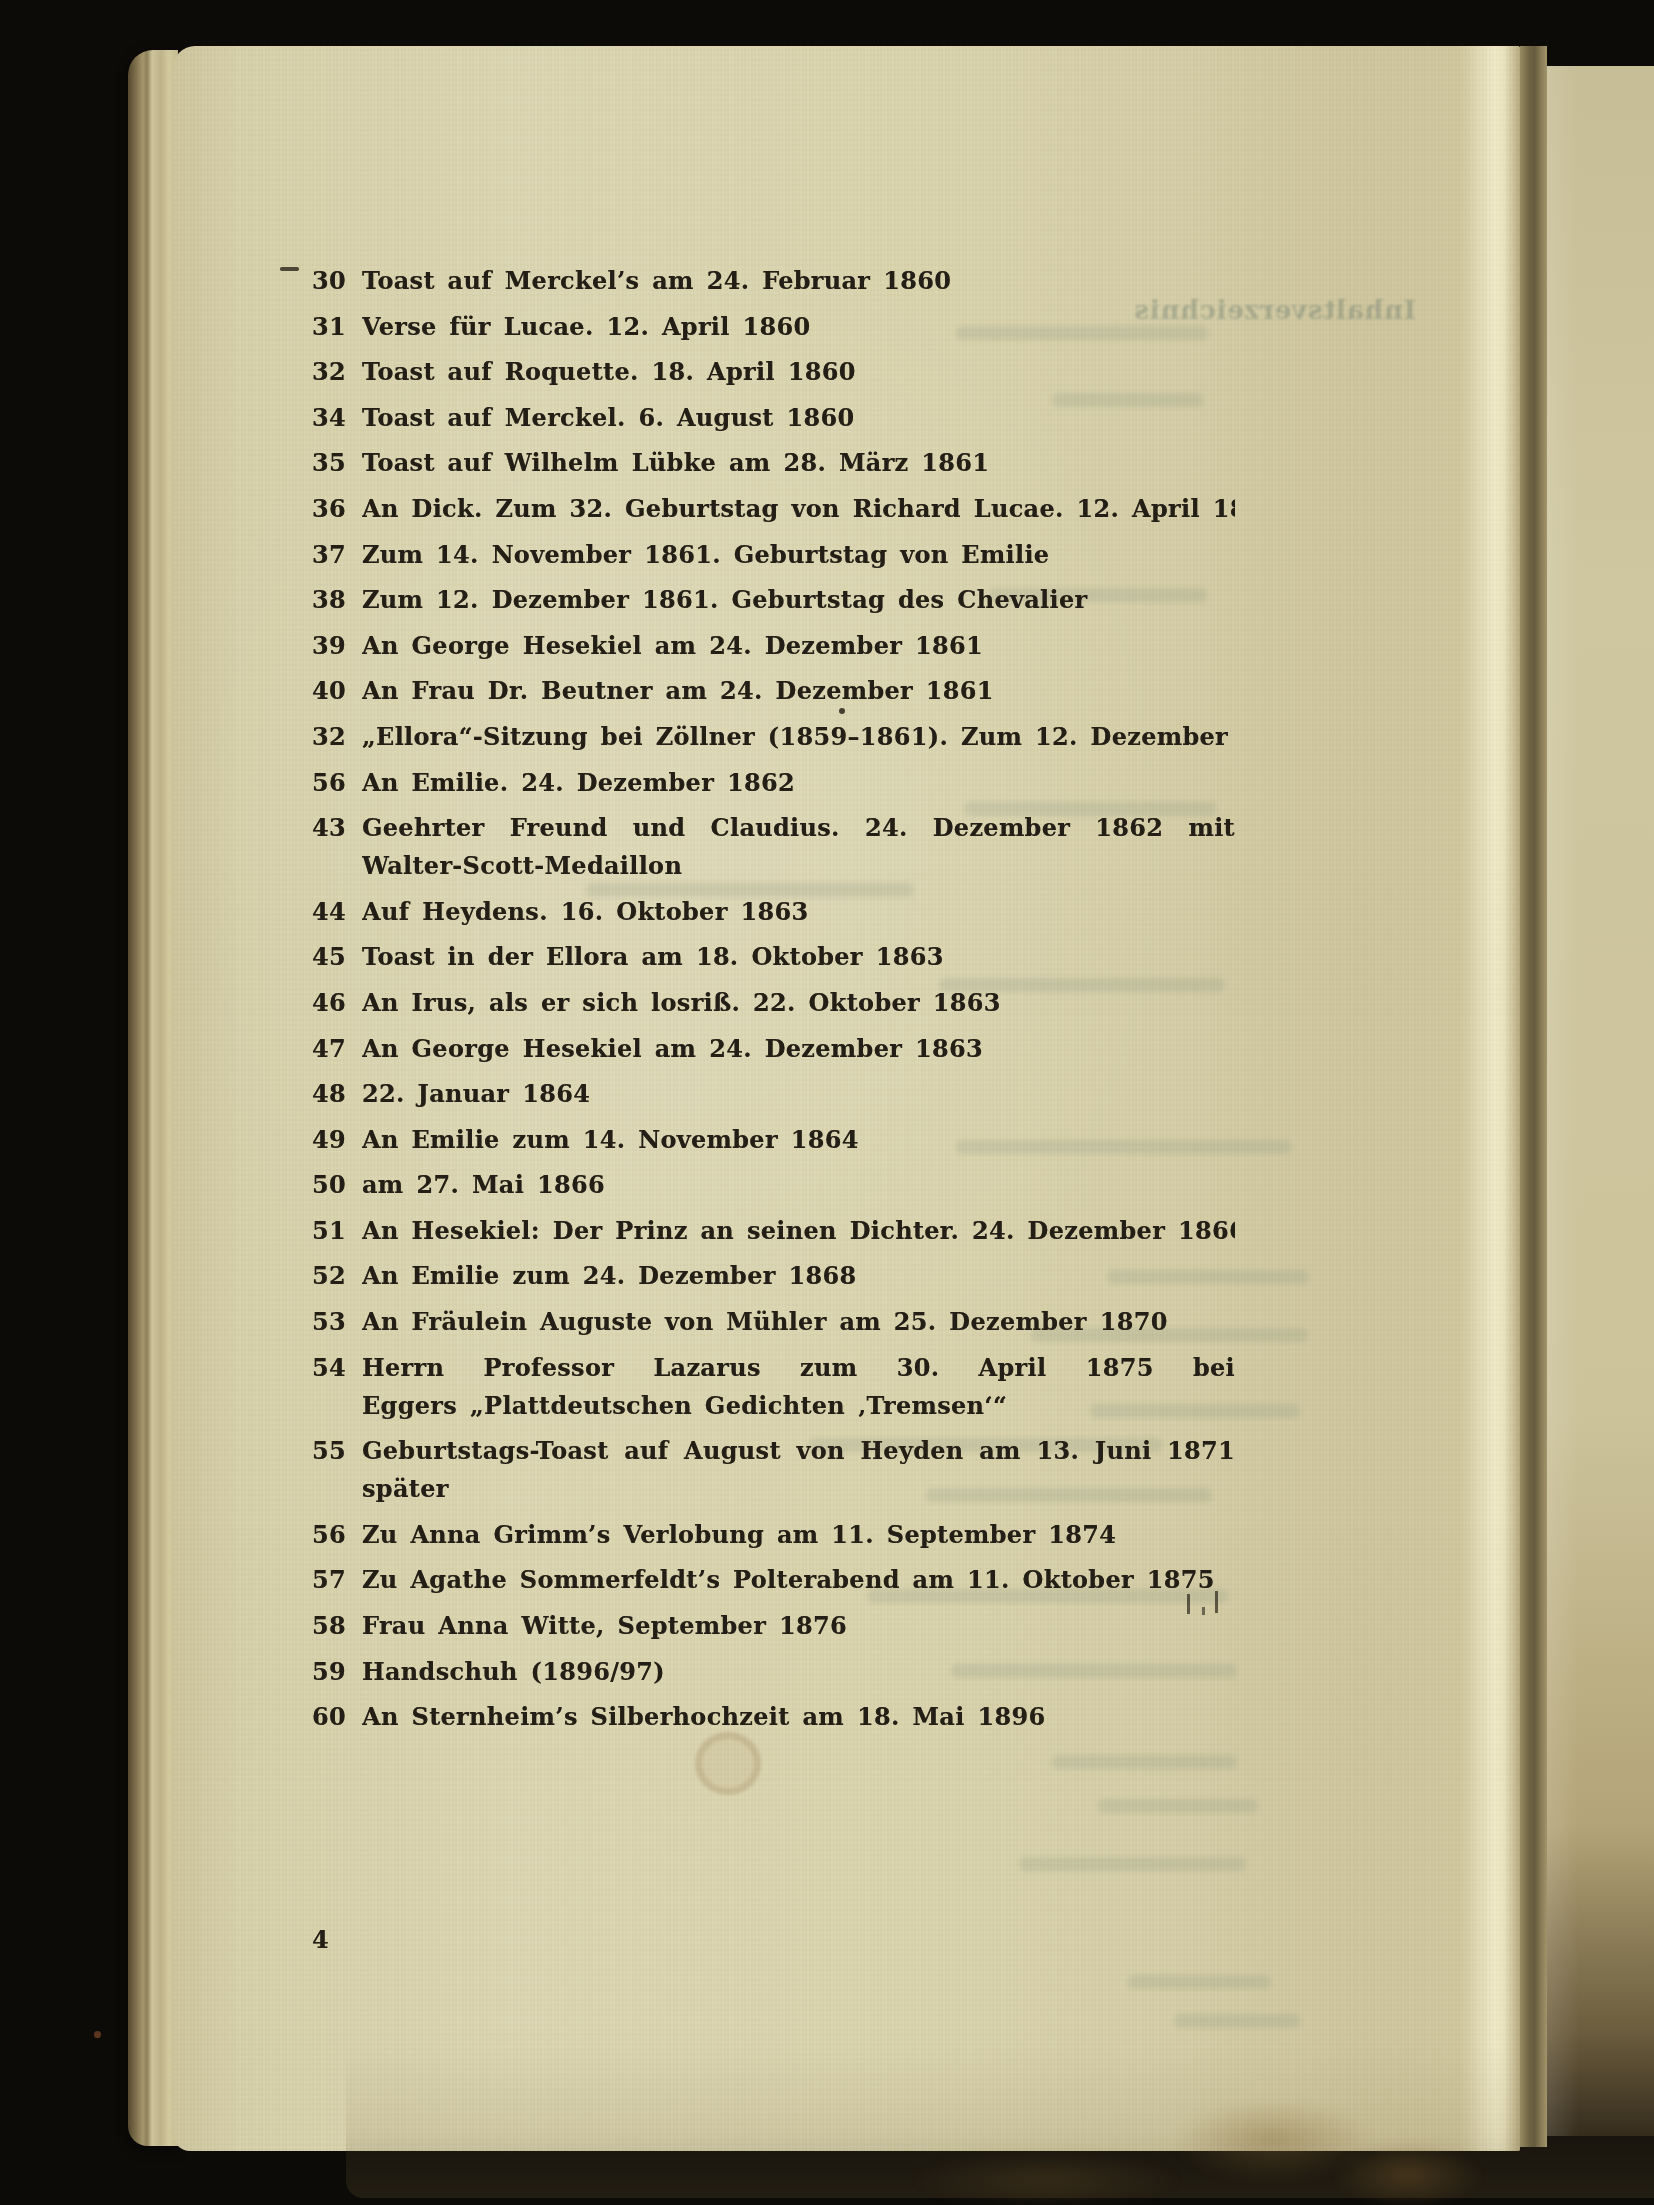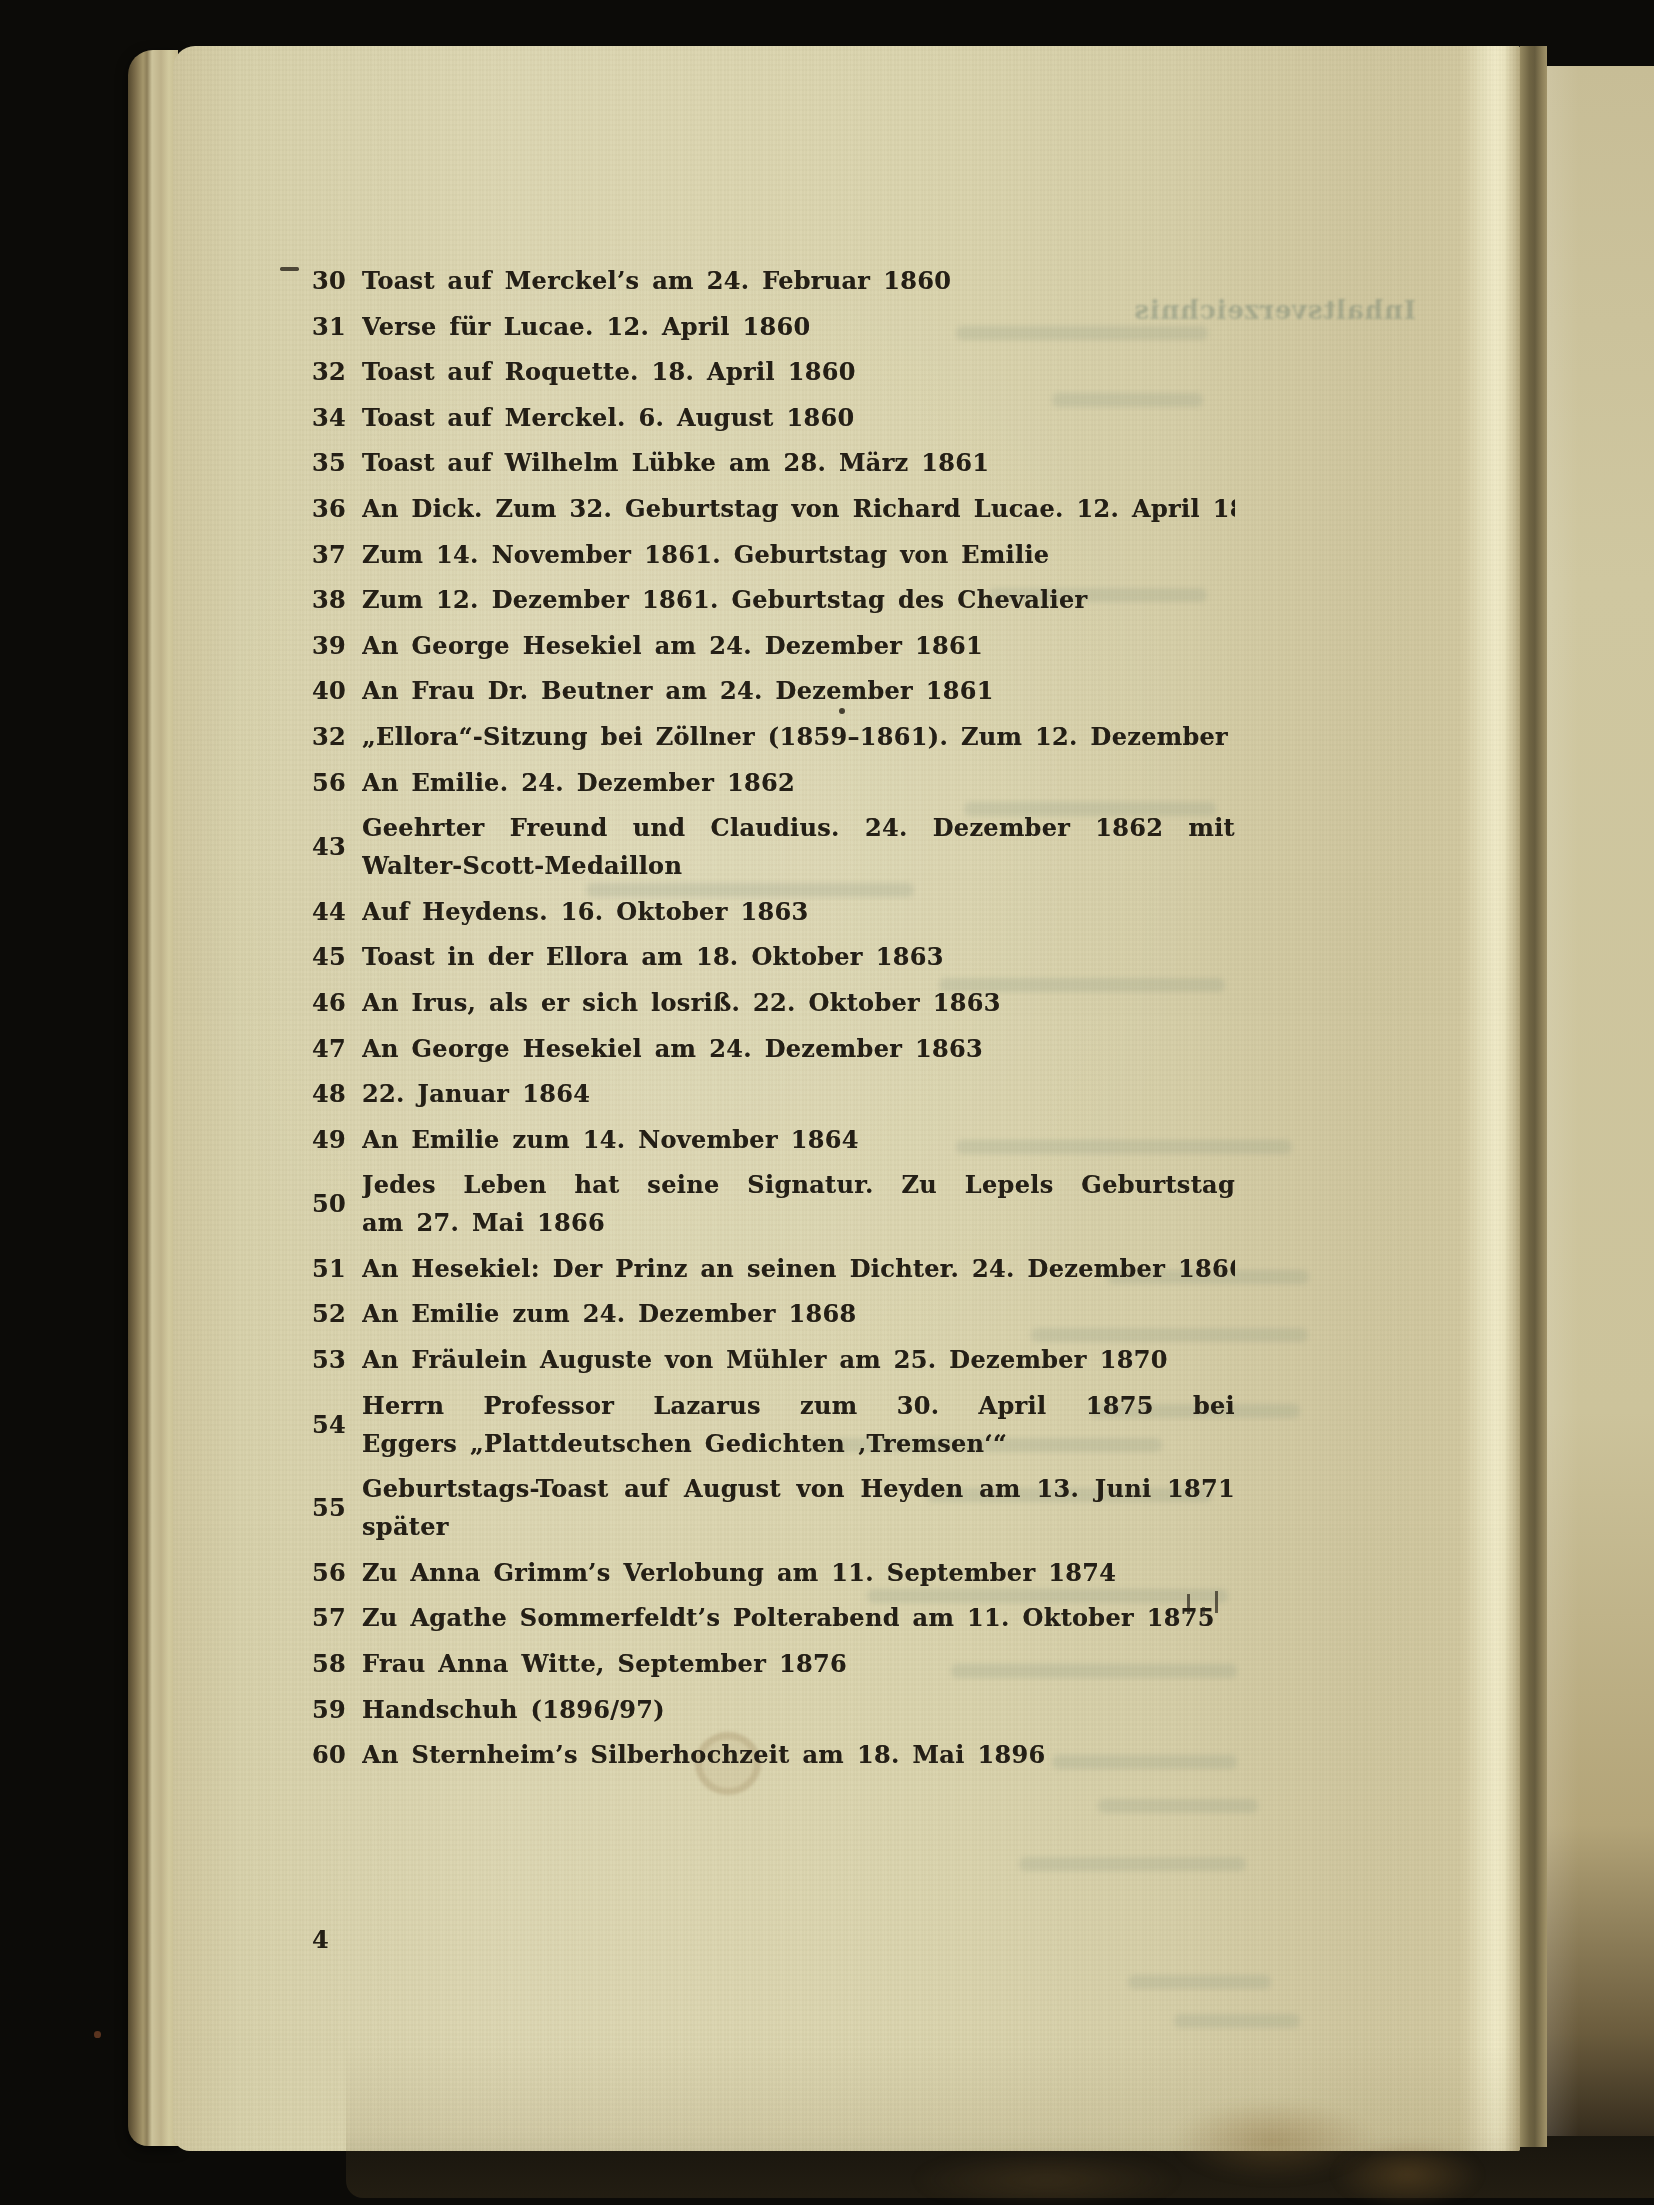--- a/index.html
+++ b/index.html
@@ -81,21 +81,21 @@
   }
   
   .content{
     position:absolute;left:173px;top:46px;width:1347px;height:2105px;
     color:#241f16;
   }
   .toc{
     position:absolute;left:0;top:216px;width:1092px;
   }
   .entry{
-    display:flex;align-items:center;margin-bottom:7.6px;
+    display:flex;align-items:flex-start;margin-bottom:7.6px;
     font-size:24px;font-weight:600;line-height:38px;
     letter-spacing:0.3px;word-spacing:4.2px;
     text-shadow:0 0 0.6px rgba(36,31,22,.55);
   }
   .entry .num{
     width:42px;margin-left:139px;flex:0 0 auto;
   }
   .entry .txt{
     width:873px;margin-left:8px;flex:0 0 auto;
   }
@@ -276,21 +276,20 @@
   <div class="entry">
     <div class="num">49</div>
     <div class="txt">
           <div class="line">An Emilie zum 14. November 1864</div>
         </div>
   </div>
 
   <div class="entry">
     <div class="num">50</div>
     <div class="txt">
-          <div class="line j">Jedes Leben hat seine Signatur. Zu Lepels Geburtstag</div>
           <div class="line">am 27. Mai 1866</div>
         </div>
   </div>
 
   <div class="entry">
     <div class="num">51</div>
     <div class="txt">
           <div class="line">An Hesekiel: Der Prinz an seinen Dichter. 24. Dezember 1866</div>
         </div>
   </div>

